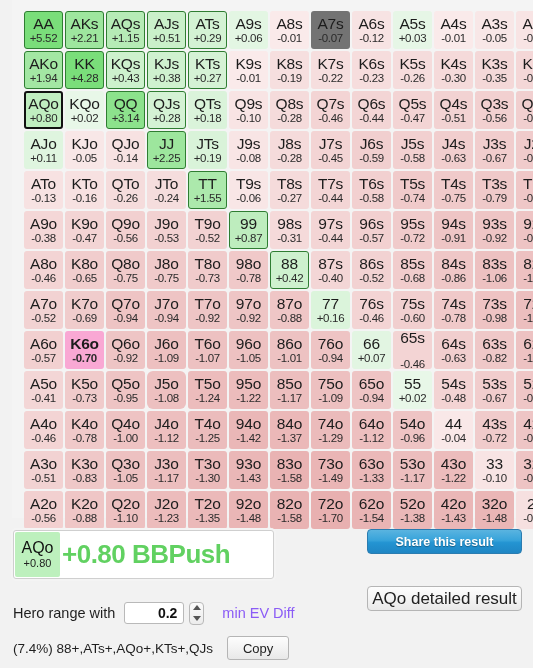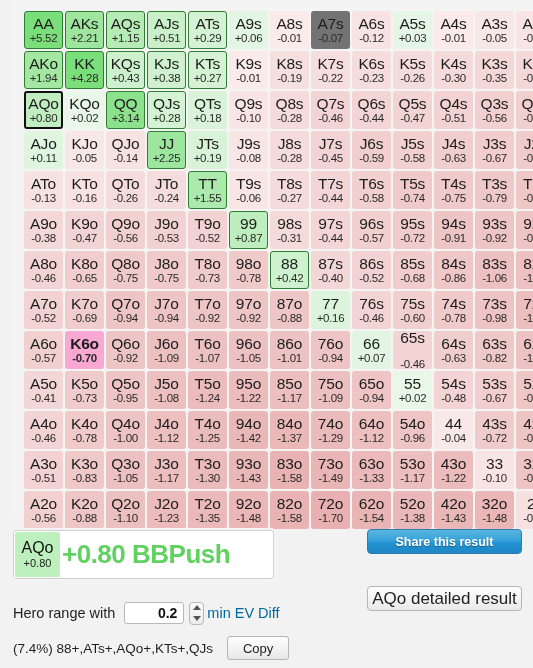--- a/index.html
+++ b/index.html
@@ -211,23 +211,23 @@
     cursor: pointer;
   }
   #spinner .arrow {
     width: 0; height: 0;
     border-left: 4px solid transparent;
     border-right: 4px solid transparent;
   }
   #spinner .up   { border-bottom: 5px solid #555; }
   #spinner .down { border-top: 5px solid #555; }
   #hero-suffix {
-    margin-left: 3px;
+    margin-left: 18px;
     font-size: 14.5px;
-    color: #0369a1;
+    color: #8b5cf6;
   }
 
   
   #range-row {
     position: absolute;
     left: 0;
     top: 633px;
     width: 533px;
     height: 30px;
     display: flex;
@@ -735,21 +735,21 @@
           <span class="ev">-0.41</span>
         </div>
         <div class="cell" style="background: rgb(240, 203, 203);">
           <span class="hand">K5o</span>
           <span class="ev">-0.73</span>
         </div>
         <div class="cell" style="background: rgb(238, 196, 196);">
           <span class="hand">Q5o</span>
           <span class="ev">-0.95</span>
         </div>
-        <div class="cell" style="background: rgb(237, 192, 192);">
+        <div class="cell" style="background: rgb(237, 192, 192); border-radius: 6px;">
           <span class="hand">J5o</span>
           <span class="ev">-1.08</span>
         </div>
         <div class="cell" style="background: rgb(236, 188, 188);">
           <span class="hand">T5o</span>
           <span class="ev">-1.24</span>
         </div>
         <div class="cell" style="background: rgb(236, 188, 188);">
           <span class="hand">95o</span>
           <span class="ev">-1.22</span>

